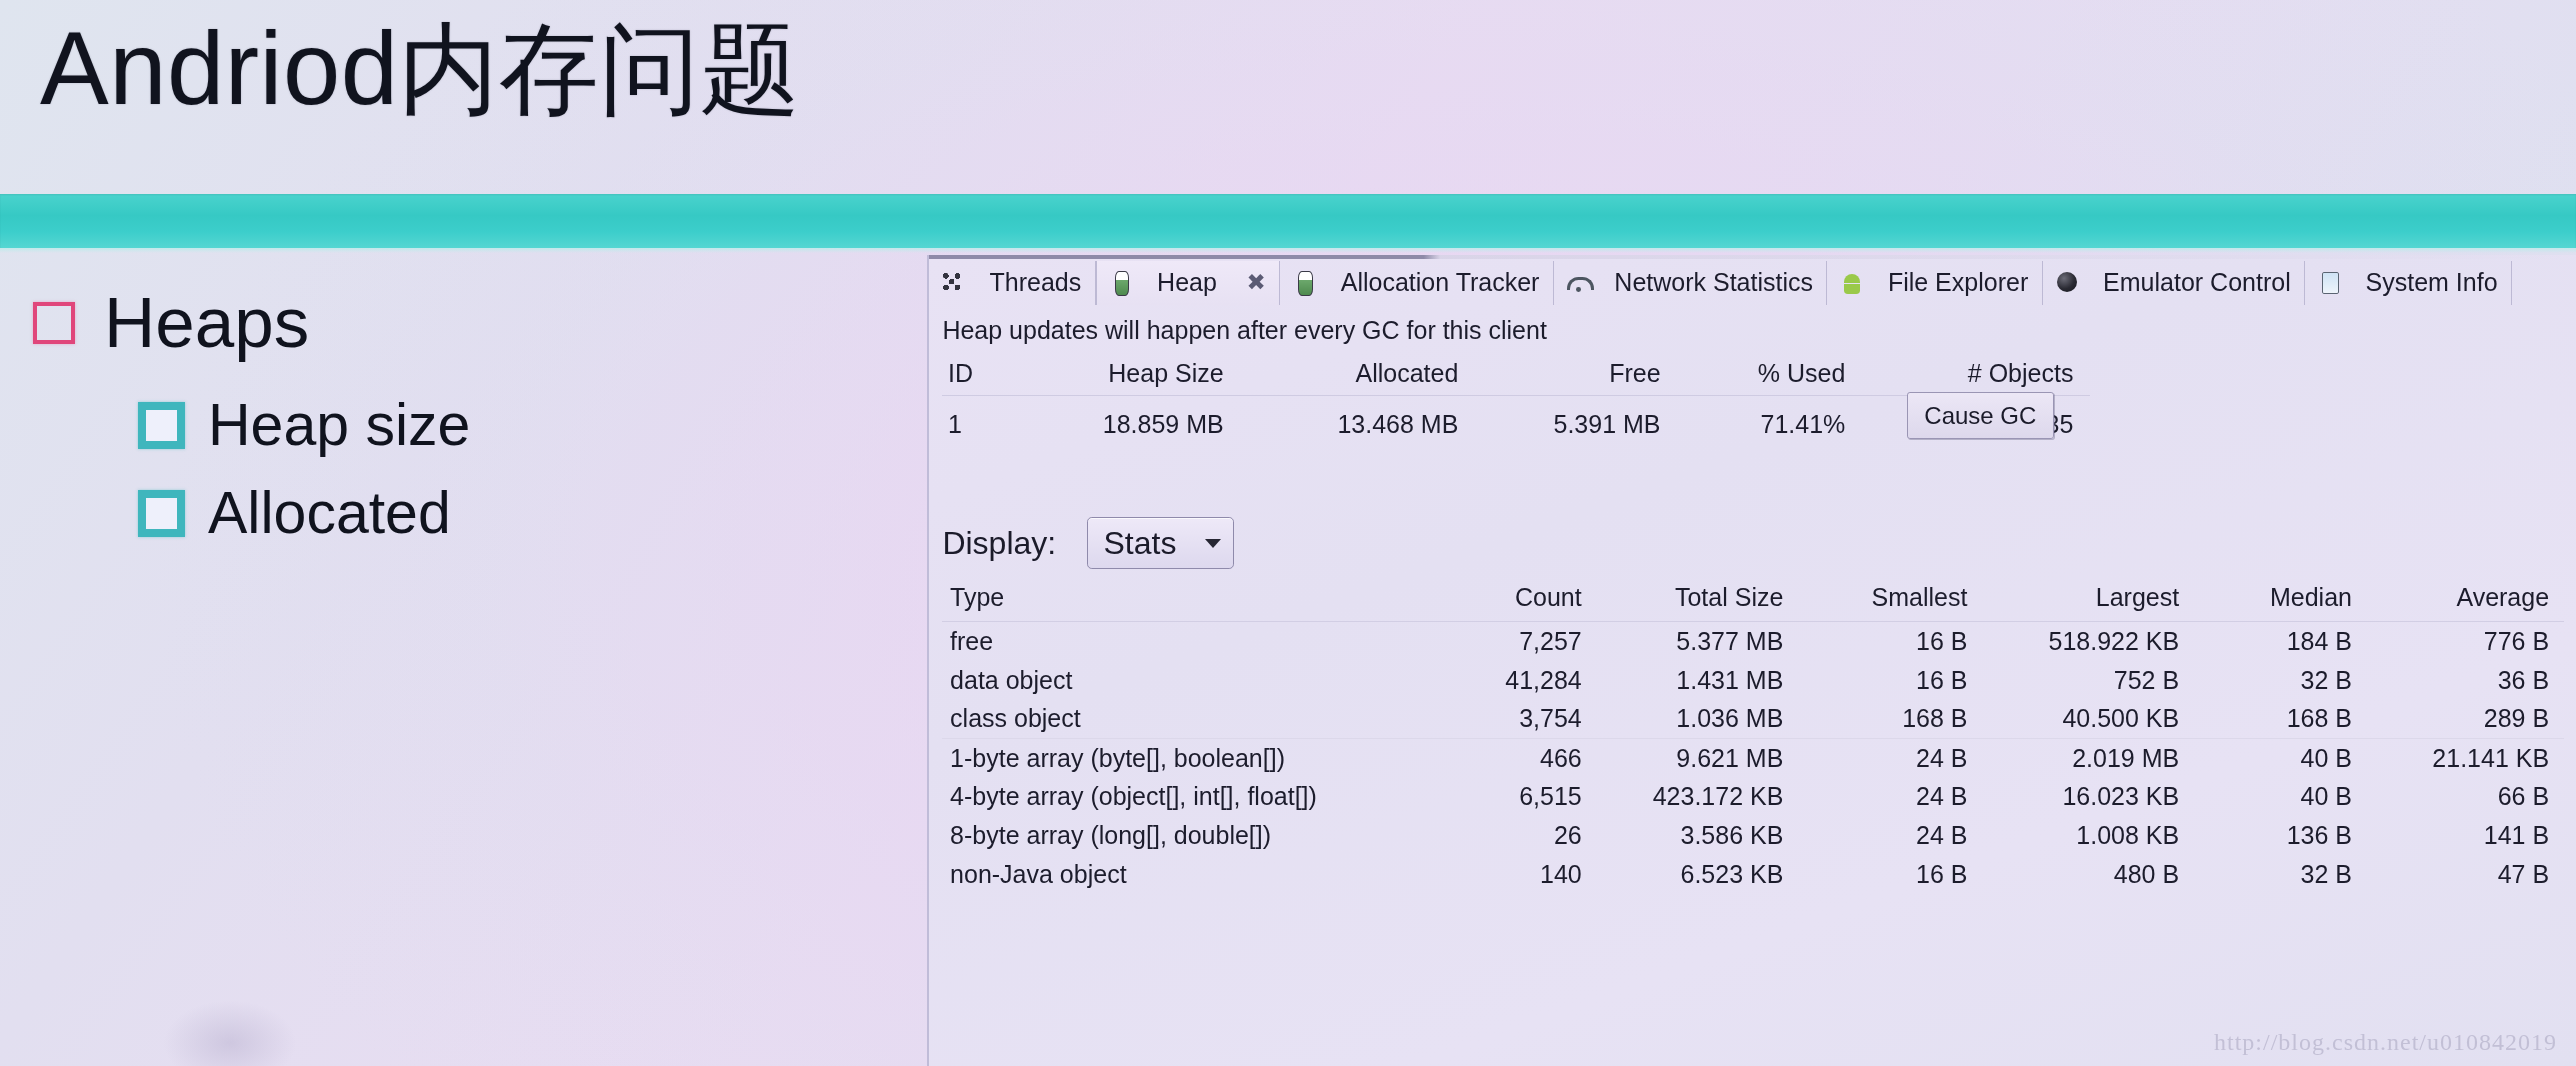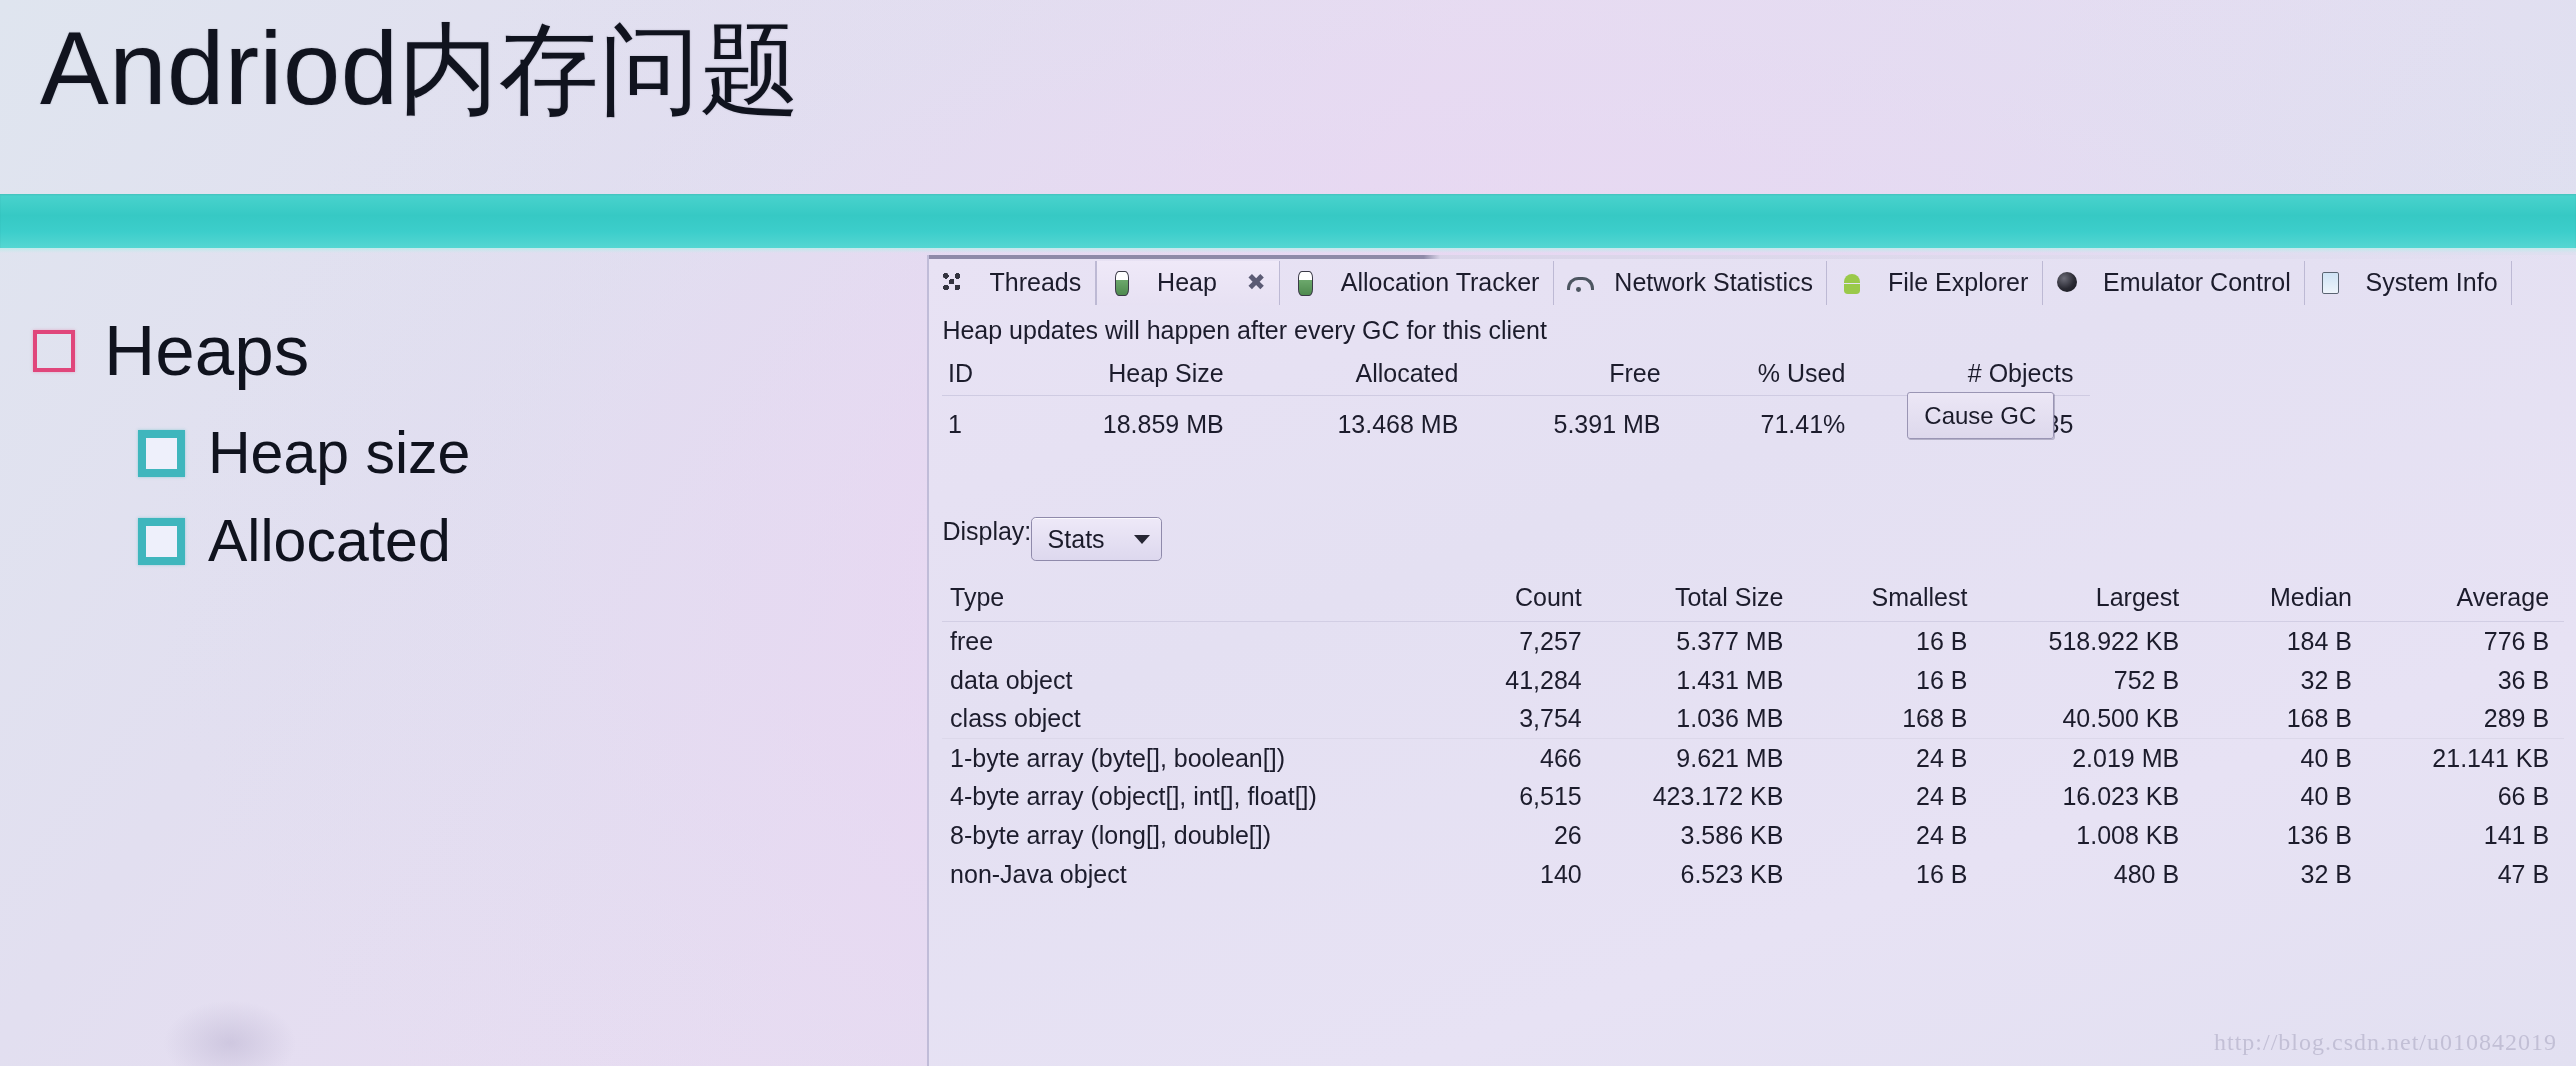--- a/index.html
+++ b/index.html
@@ -34,21 +34,21 @@
     box-shadow:0 1px 1.9px rgba(0,0,0,.08) inset;
   }
   #teal-band::after{
     content:"";position:absolute;left:0;bottom:-4.8px;width:100%;height:4.8px;
     background:linear-gradient(180deg,rgba(190,235,235,.9),rgba(225,228,244,0));
   }
 
   
   #bullets{position:absolute;left:33px;top:287px;width:861px;}
   .bullet{display:flex;align-items:center;}
-  .b1{margin-bottom:38px;margin-top:28px;}
+  .b1{margin-bottom:38px;}
   .b2{margin-bottom:29px;margin-left:105px;}
   .marker1{
     width:34px;height:34px;border:4.8px solid #e0467b;background:transparent;
     margin-right:29px;flex:0 0 auto;box-shadow:0 0 2.9px rgba(224,70,123,.35);
   }
   .marker2{
     width:31px;height:31px;border:8.6px solid #3fb6bd;background:#eef0fb;
     margin-right:23px;flex:0 0 auto;box-shadow:0 0 2.9px rgba(63,182,189,.45);
   }
   .btext1{font-size:71px;color:#10131e;line-height:1;white-space:nowrap;}
@@ -151,21 +151,21 @@
   #cause-gc{
     position:absolute;left:978px;top:137px;
     font-size:24px;padding:8.6px 16.3px;
     background:linear-gradient(180deg,#ece7f6 0%,#ddd8ec 100%);
     border:1.9px solid #9a95b4;border-radius:2.9px;color:#1b1b2a;white-space:nowrap;
     box-shadow:1px 1px 0 rgba(90,86,120,.35);
   }
 
   
   #display-row{
-    position:absolute;left:13.4px;top:262px;display:flex;gap:0;font-size:25px;
+    position:absolute;left:13.4px;top:262px;display:flex;align-items:center;gap:31px;font-size:32px;
   }
   #display-select{
     display:flex;align-items:center;gap:29px;
     border:1.9px solid #8f8aab;border-radius:4.8px;
     background:linear-gradient(180deg,#eee9f8 0%,#ddd8ee 100%);
     padding:6.7px 11.5px 6.7px 15.3px;min-width:98px;
     box-shadow:inset 0 1px 0 rgba(255,255,255,.7);
   }
   #caret{
     width:0;height:0;border-left:8.6px solid transparent;border-right:8.6px solid transparent;

